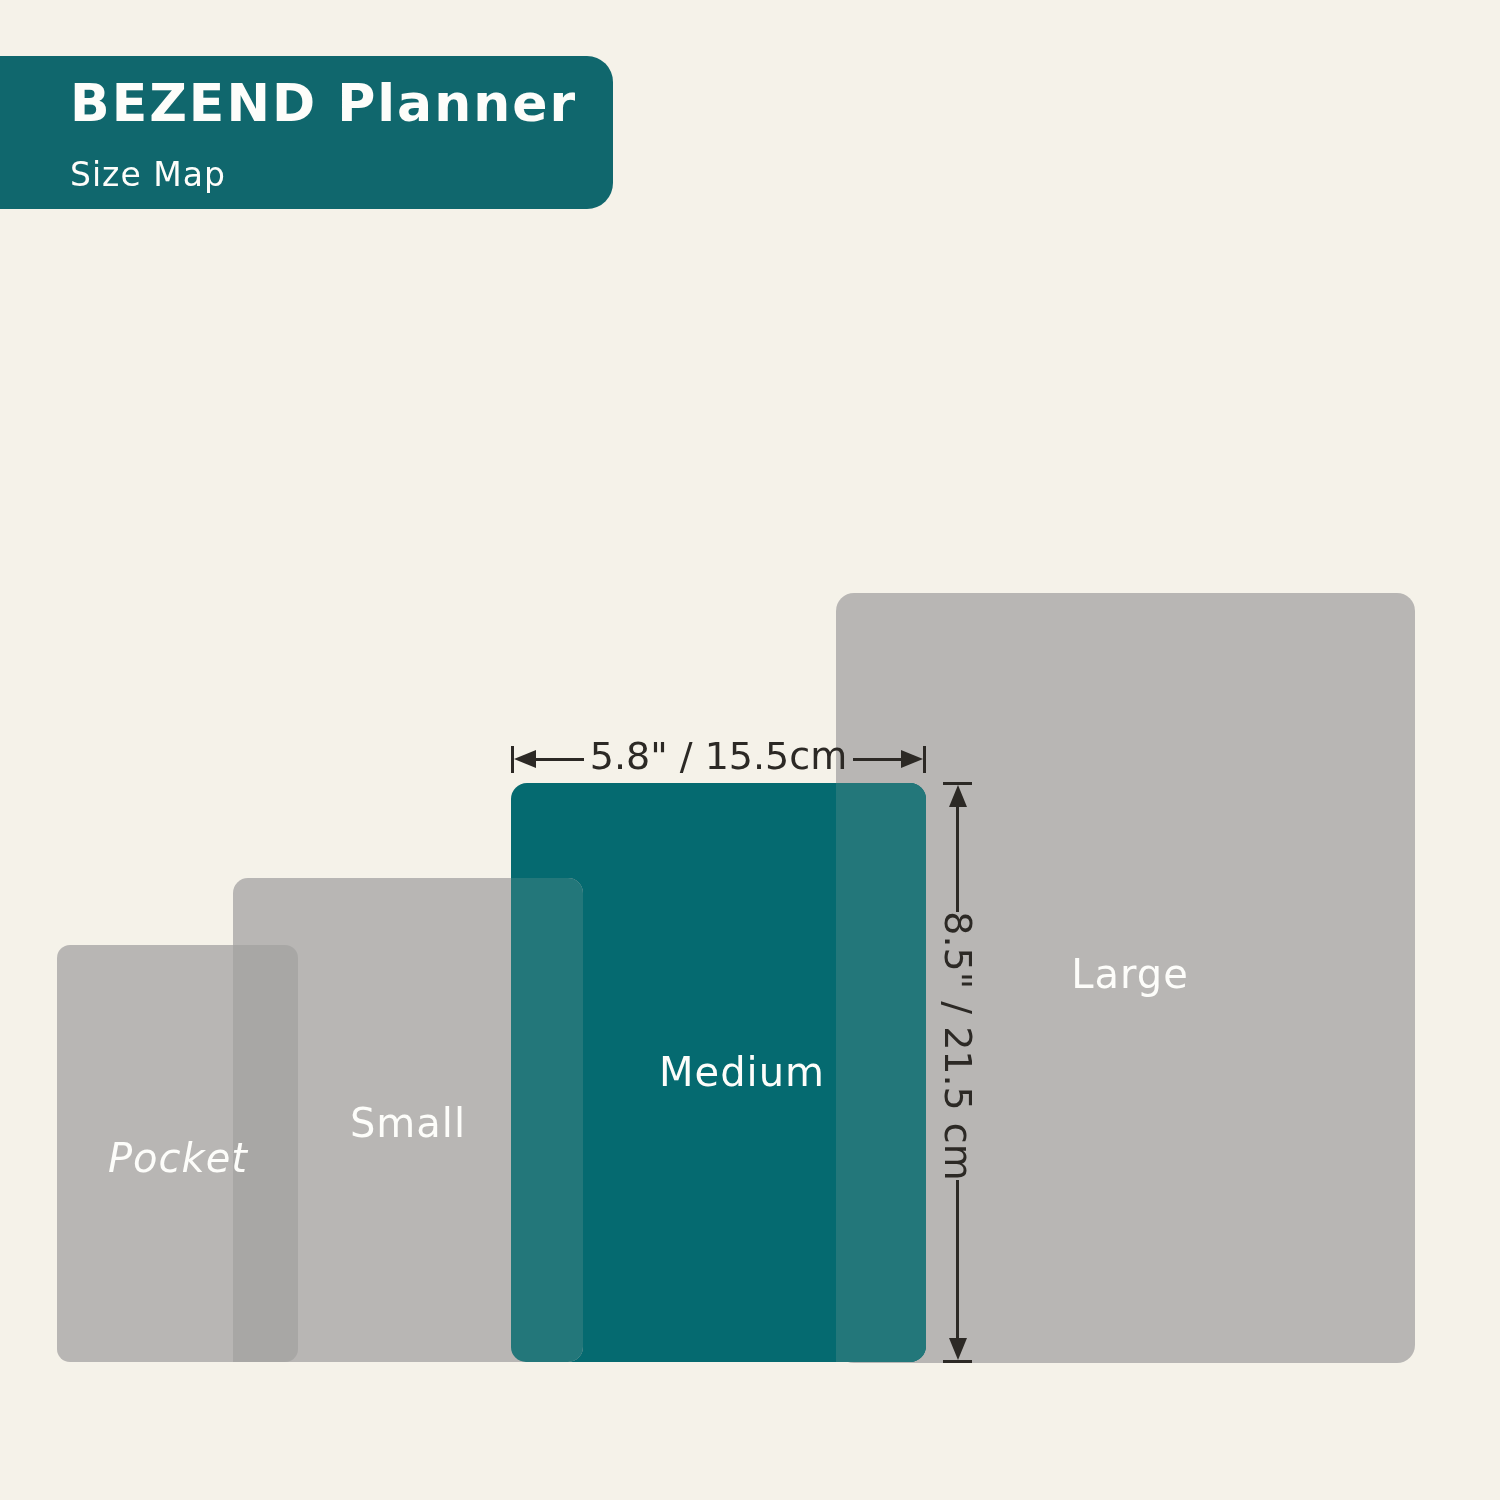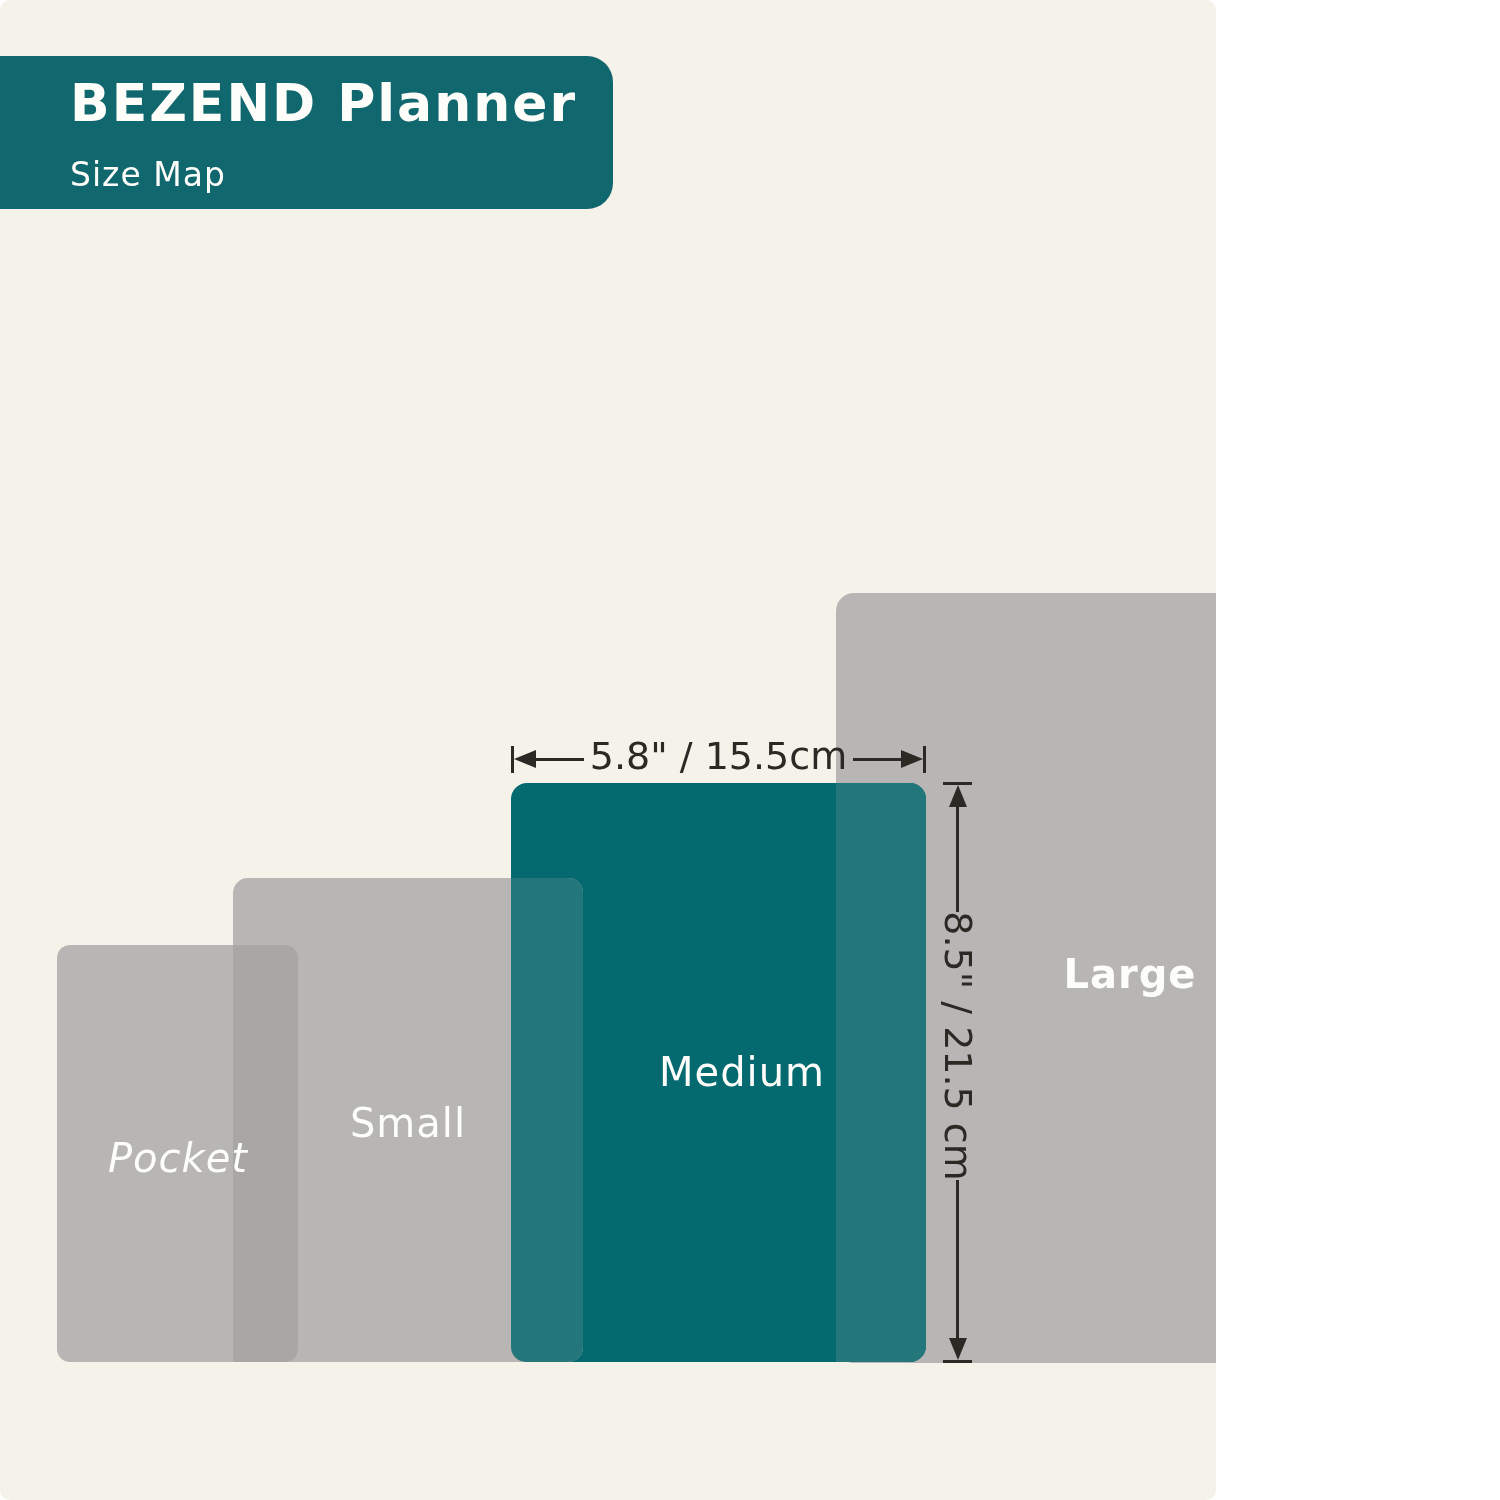--- a/index.html
+++ b/index.html
@@ -1,23 +1,22 @@
 <!DOCTYPE html>
 <html style="--background: #f5f2e9; --header-teal: #10676d; --medium-teal: #056a70; --size-gray: #b8b6b4; --gray-overlap: #a8a7a5; --teal-overlap: #23777a; --dimension-ink: #2c2925; --label-text: #fdfdfa;"><head>
 <meta charset="utf-8">
 <style>
   html, body { margin: 0; padding: 0; }
   .canvas {
     position: relative;
-    width: 1216px;
+    width: 1500px;
     height: 1500px;
     background: var(--background, #f5f2e9);
     overflow: hidden;
     font-family: "DejaVu Sans", "Liberation Sans", sans-serif;
-    border-radius: 10px;
   }
 
   
   .header-badge {
     position: absolute;
     left: 0; top: 56px;
     width: 613px; height: 153px;
     background: var(--header-teal, #10676d);
     border-radius: 0 26px 26px 0;
     box-sizing: border-box;
@@ -66,21 +65,21 @@
     position: absolute;
     transform: translate(-50%, -50%);
     color: var(--label-text, #fdfdfa);
     font-size: 40px;
     letter-spacing: 1px;
     white-space: nowrap;
   }
   .label-pocket { left: 178px;  top: 1158px; font-style: italic; }
   .label-small  { left: 408px;  top: 1123px; }
   .label-medium { left: 742px;  top: 1072px; }
-  .label-large  { left: 1130px; top: 974px; font-weight: bold;  }
+  .label-large  { left: 1130px; top: 974px;  }
 
   
   .dim { color: var(--dimension-ink, #2c2925); }
 
   
   .h-dim {
     position: absolute;
     left: 511px; top: 737px;
     width: 415px; height: 44px;
     display: flex;

